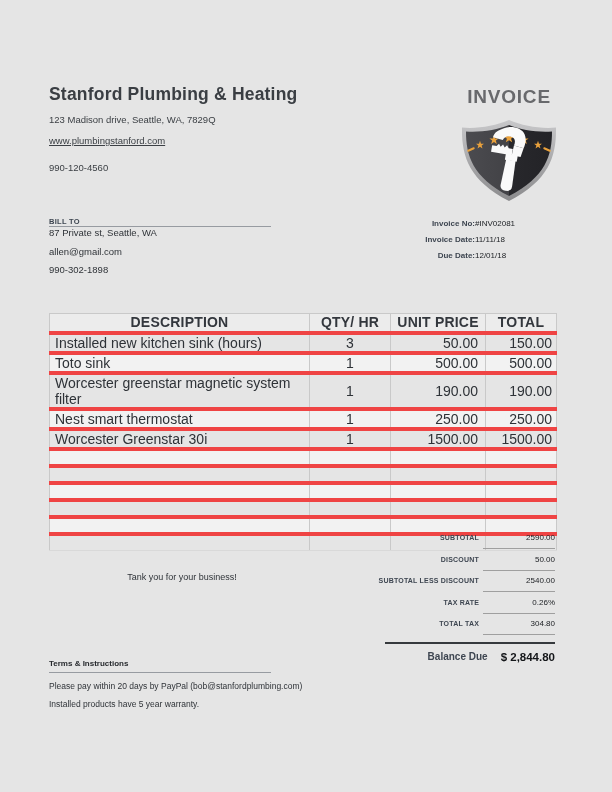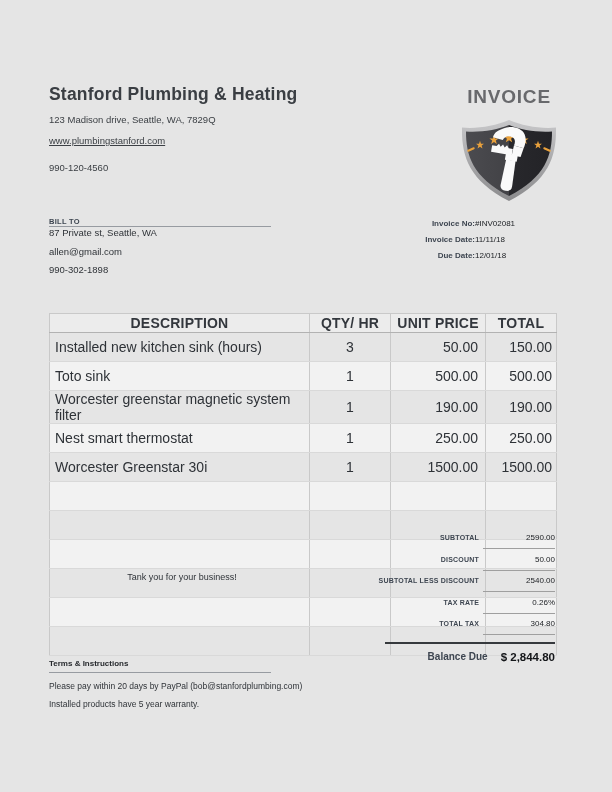--- a/index.html
+++ b/index.html
@@ -29,21 +29,21 @@
   .meta { position:absolute; right:57px; top:219px; width:250px; }
   .meta-row { display:flex; justify-content:flex-end; align-items:baseline; margin-bottom:7px; }
   .meta-label { font-size:8px; font-weight:bold; color:#3e4651; }
   .meta-value { width:80px; text-align:left; font-size:8px; color:#202327; }
   
   .items { position:absolute; left:49px; top:313px; width:507px; border-collapse:collapse; table-layout:fixed; }
   .items th, .items td { border:1px solid #c9c9c9; font-size:14px; vertical-align:middle; }
   .items th { height:19px; background:#ececec; font-weight:bold; color:#33373d; letter-spacing:0.2px;
               border-bottom:1px solid #b2b2b2; }
   .items { border:1px solid #a3a3a3; }
-  .items td { height:29px; color:#2e3237; border-top:1px solid #ef4444; border-bottom:1px solid #d9d9d9; }
+  .items td { height:17px; color:#2e3237; border-top:4px solid #ef4444; border-bottom:1px solid #d9d9d9; }
   .items tbody tr:nth-child(even) td { background:#f2f2f2; }
   .col-desc  { width:260px; }
   .col-qty   { width:81px; }
   .col-price { width:95px; }
   .col-total { width:71px; }
   td.c-desc  { text-align:left;  padding-left:5px; }
   td.c-qty   { text-align:center; }
   td.c-price { text-align:right; padding-right:7px; }
   td.c-total { text-align:right; padding-right:4px; }
   

